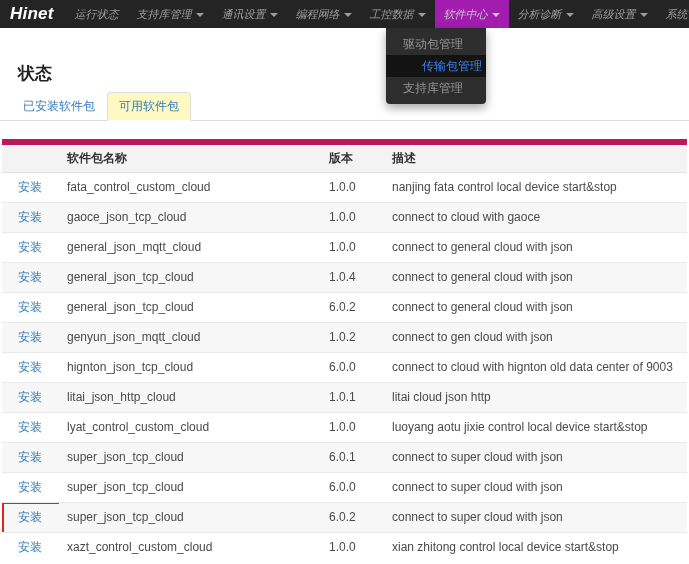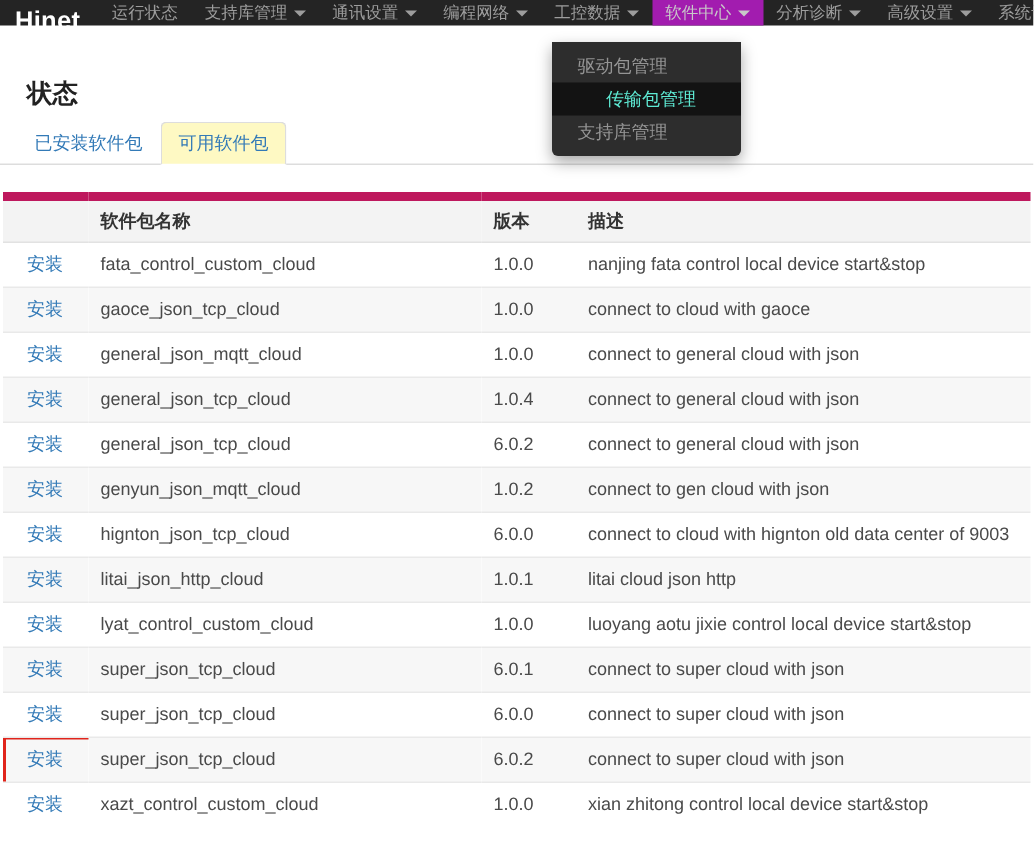--- a/index.html
+++ b/index.html
@@ -3,50 +3,50 @@
 <meta charset="utf-8">
 <style>
   * { box-sizing: border-box; margin: 0; padding: 0; }
   html, body { width: 689px; height: 564px; }
   body {
     font-family: "Liberation Sans", "DejaVu Sans", sans-serif;
     background: #fff; color: #333; overflow: hidden; position: relative;
   }
   
   .navbar {
-    height: 17px; background: var(--navbar-bg, #242424);
-    display: flex; align-items: stretch; width: 100%;
+    height: 28px; background: var(--navbar-bg, #242424);
+    display: flex; align-items: stretch; width: 100%; font-style: italic;
   }
   .brand {
     color: #fff; font-size: 17px; font-weight: bold; text-decoration: none;
     line-height: 28px; padding: 0 10px; letter-spacing: 0.2px;
   }
   .nav-menu { display: flex; align-items: stretch; margin-left: 2px; }
   .nav-item {
     display: flex; align-items: center; gap: 4px; text-decoration: none;
     color: var(--navbar-text, #9d9d9d); font-size: 11px; padding: 0 9px;
     line-height: 28px; white-space: nowrap;
   }
   .nav-item.open { background: #a21caf; color: #c8c8c8; }
   .caret {
     display: inline-block; width: 0; height: 0;
     border-left: 4px solid transparent; border-right: 4px solid transparent;
     border-top: 4px solid currentColor; margin-top: 1px;
   }
   
   .dropdown {
-    position: absolute; left: 368px; top: 28px; width: 126px; z-index: 50;
+    position: absolute; left: 386px; top: 28px; width: 100px; z-index: 50;
     background: var(--dropdown-bg, #2d2d2d); padding: 5px 0;
     border-radius: 0 0 4px 4px; box-shadow: 0 4px 10px rgba(0,0,0,0.35);
   }
   .dropdown-item {
     display: block; font-size: 12px; color: #949494; text-decoration: none;
     padding: 4px 17px; line-height: 14px; white-space: nowrap;
   }
-  .dropdown-item.active { color: #5eead4; background: var(--dropdown-active-bg, #131313); padding-left: 36px; }
+  .dropdown-item.active { color: #3b82f6; background: var(--dropdown-active-bg, #131313); padding-left: 36px; }
   
   .page-title { font-size: 17px; font-weight: bold; color: #222; margin: 36px 0 0 18px; line-height: 20px; }
   .tabs { display: flex; align-items: flex-end; margin-top: 8px; padding-left: 11px; border-bottom: 1px solid #ddd; }
   .tab { margin-bottom: -1px; }
   .tab-link {
     display: block; font-size: 12px; color: var(--link-blue, #337ab7); text-decoration: none;
     padding: 7px 11px; line-height: 13px; border: 1px solid transparent;
   }
   .tab.active .tab-link {
     background: #fef9c3; border: 1px solid #ddd; border-bottom-color: #fff;

